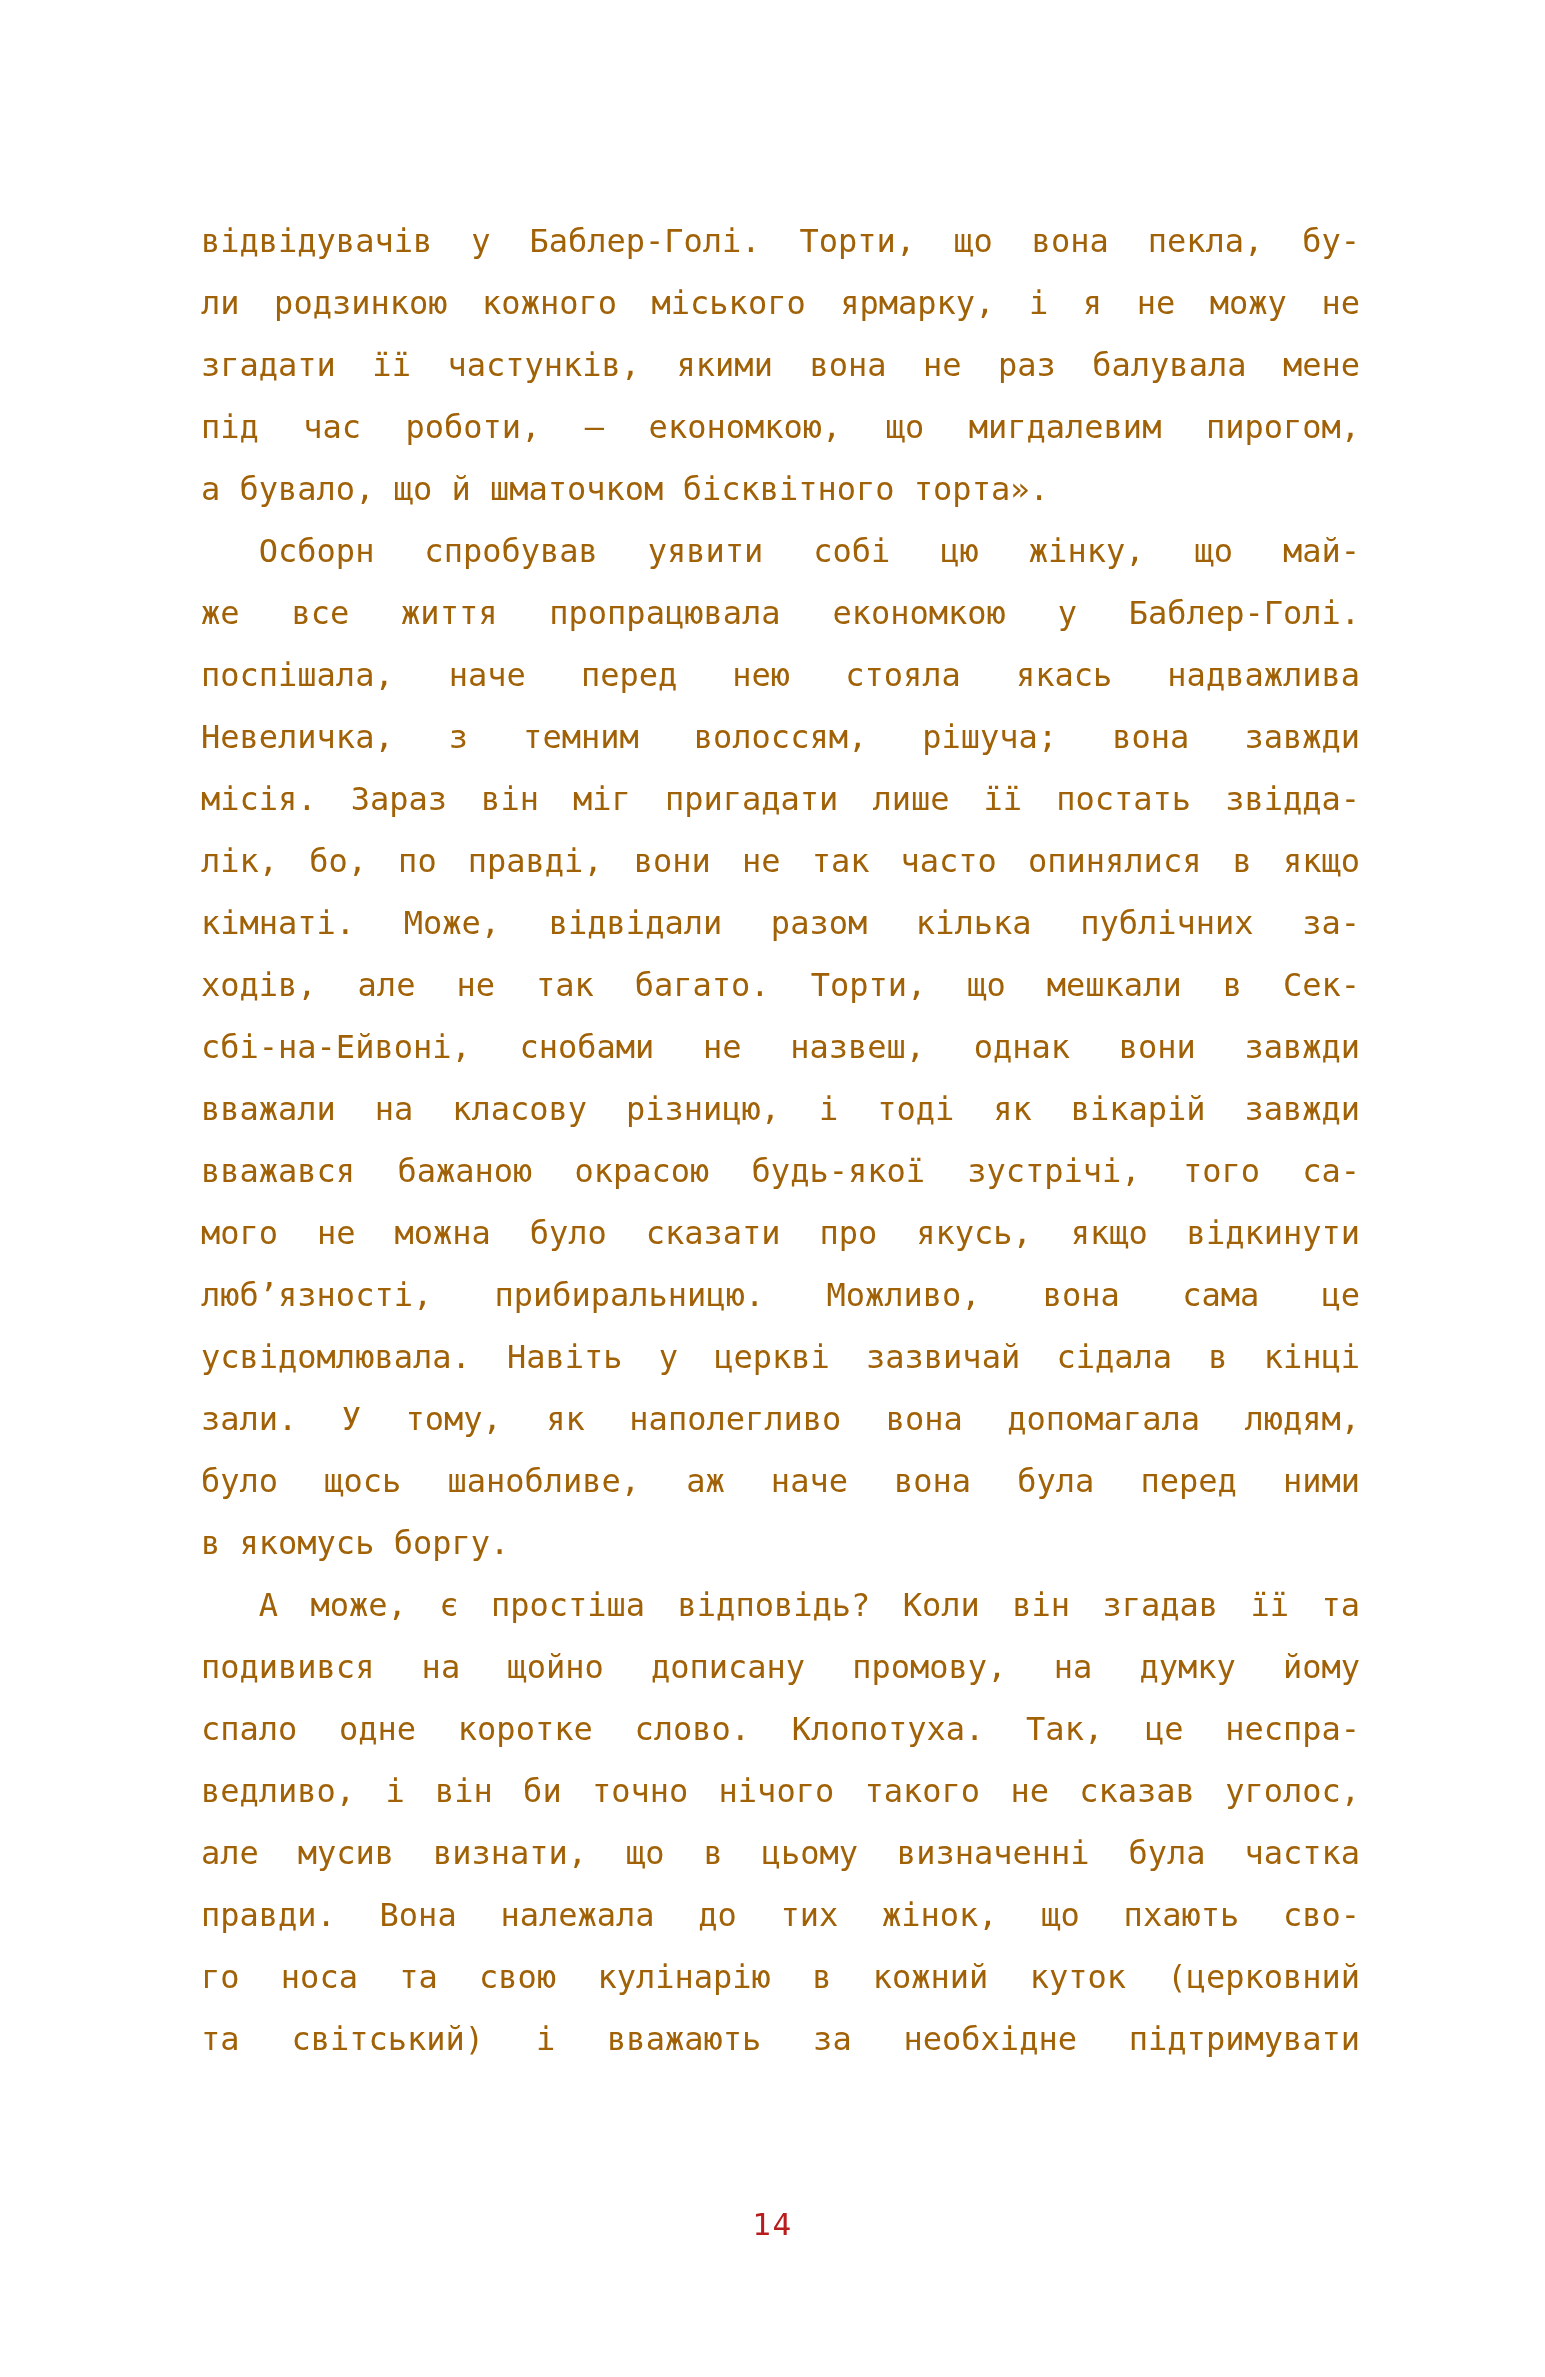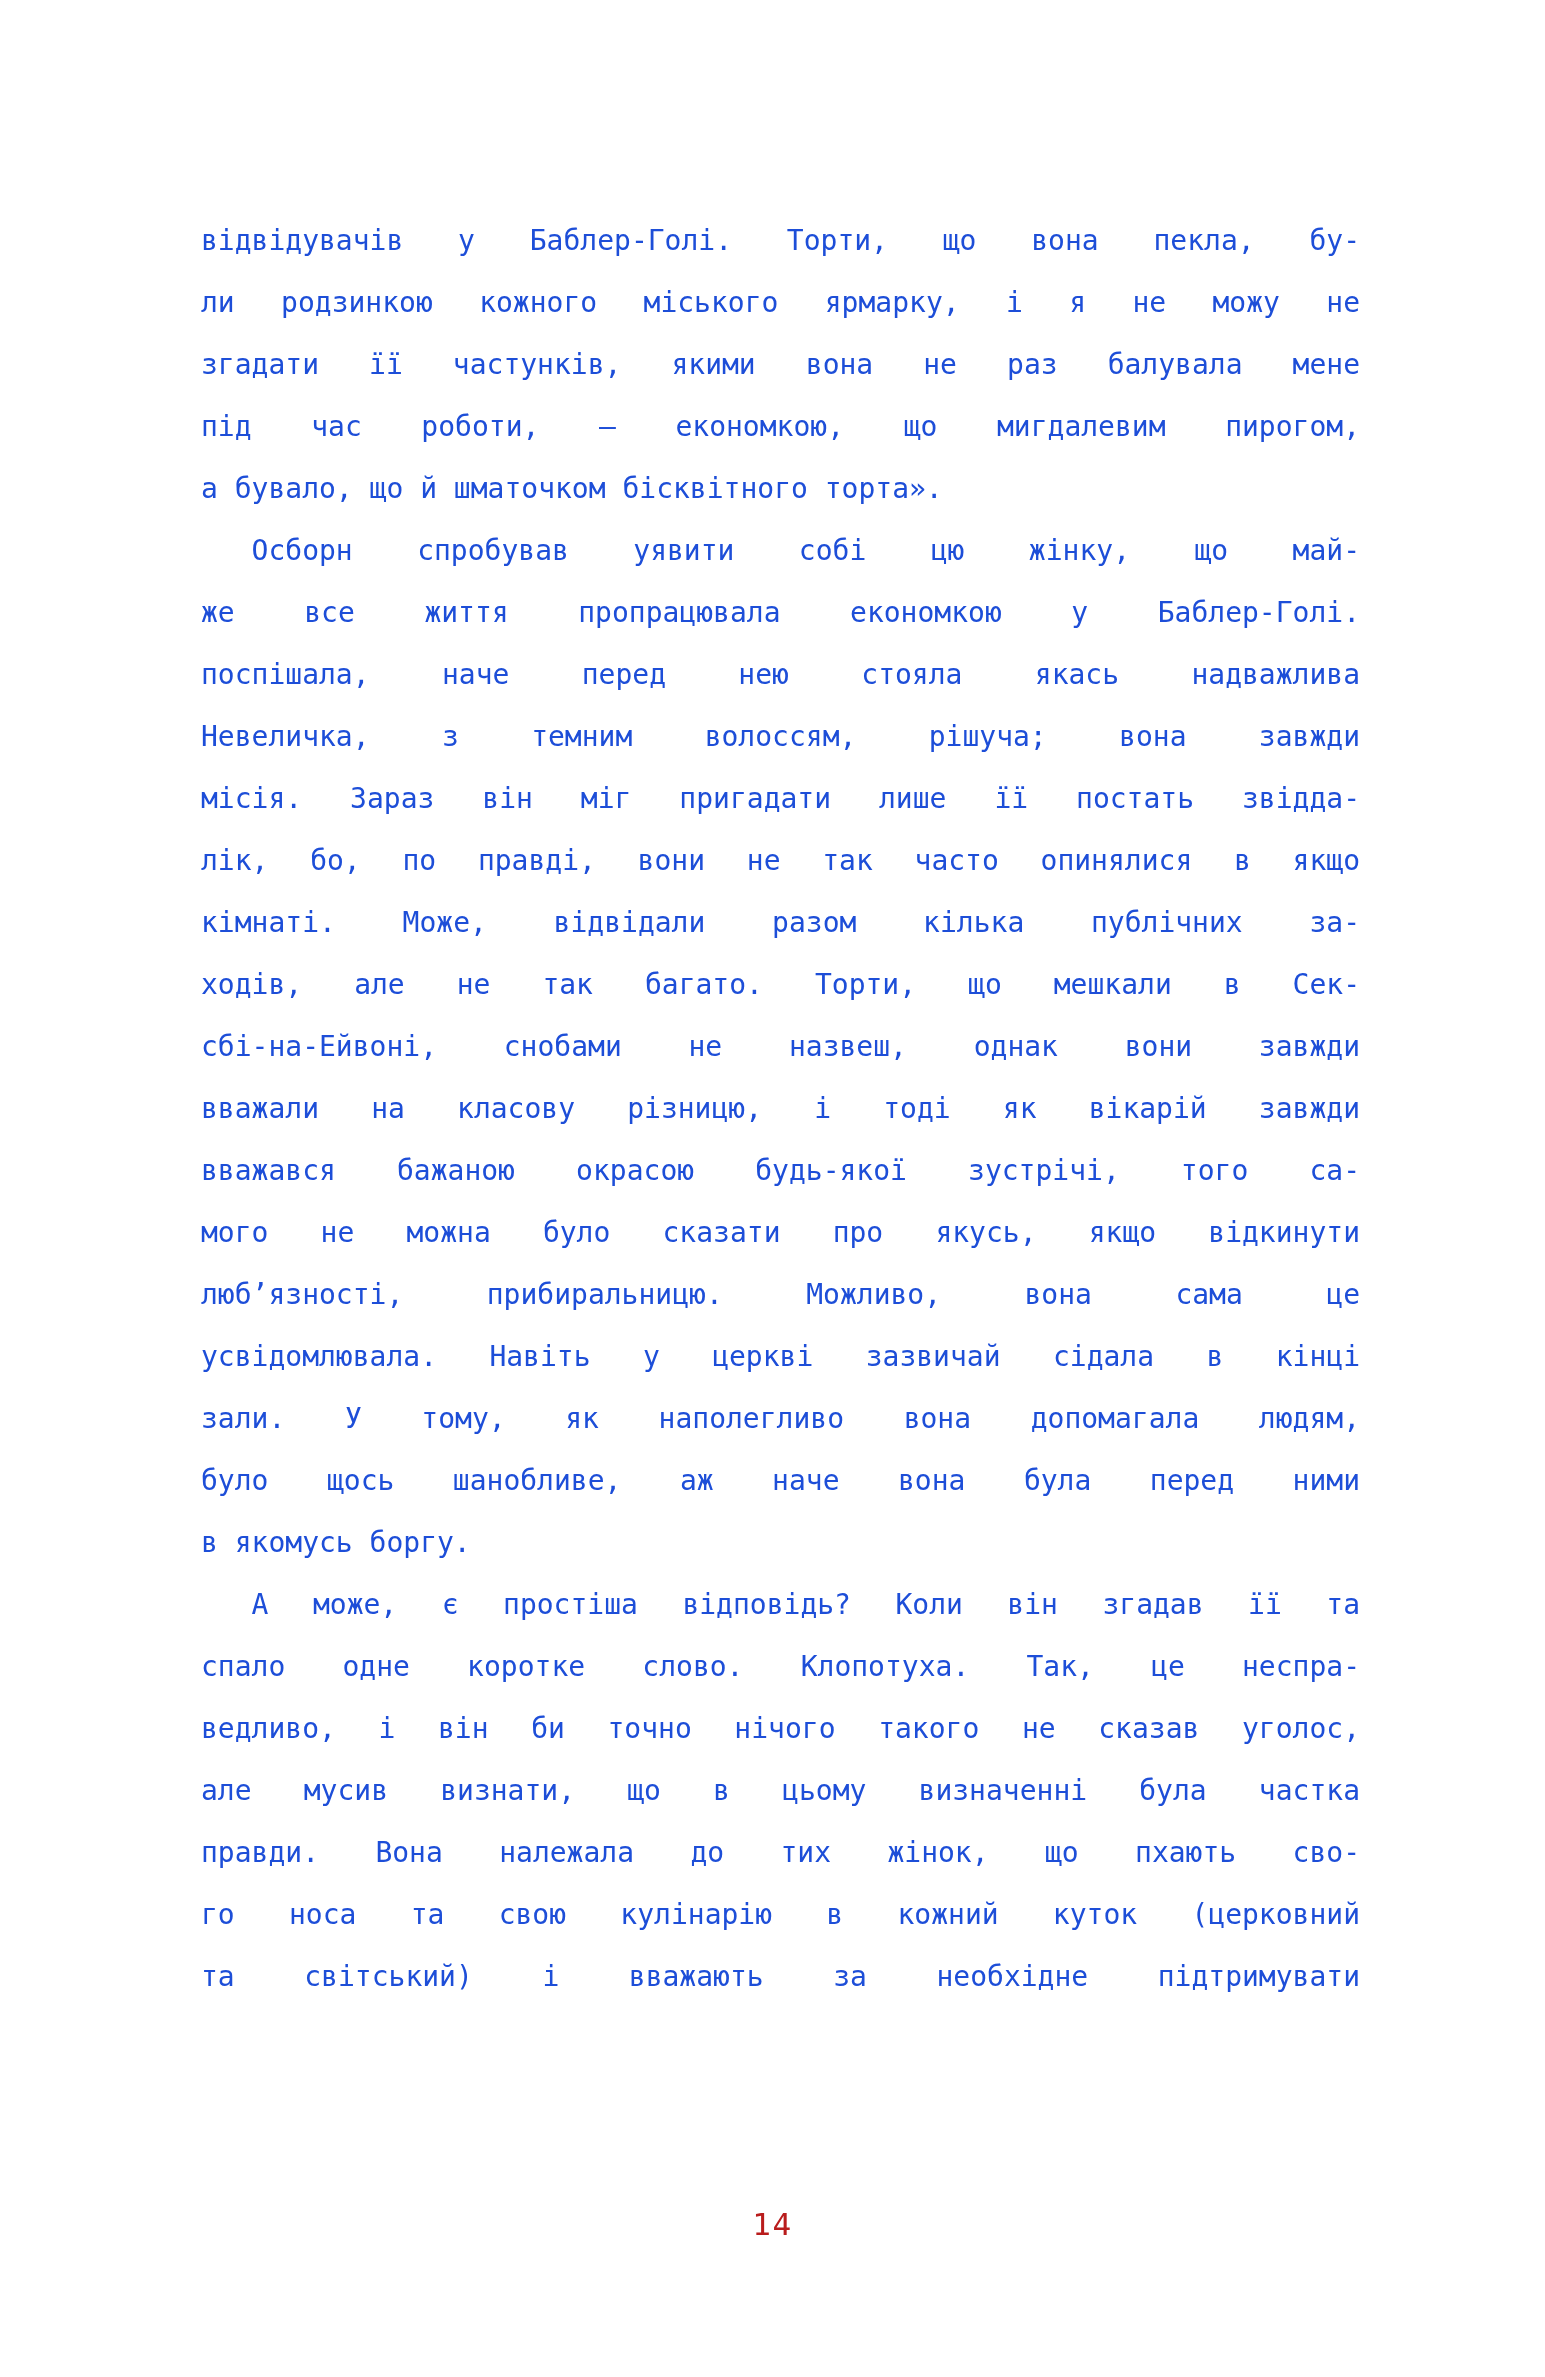--- a/index.html
+++ b/index.html
@@ -16,28 +16,28 @@
     font-family: "DejaVu Sans Mono", "Liberation Mono", monospace;
     color: #121212;
   }
   .textblock {
     position: absolute;
     left: 201px;
     top: 210px;
     width: 1159px;
   }
   .line {
-    font-size: 28px;
+    font-size: 32px;
     line-height: 62px;
     height: 62px;
     text-align: justify;
     text-align-last: justify;
     white-space: normal;
     word-spacing: normal;
-    color: #1d4ed8;
+    color: #a16207;
   }
   .line.indent {
     text-indent: 3ch;
   }
   .line.endline {
     text-align: left;
     text-align-last: left;
   }
   .folio {
     position: absolute;
@@ -72,20 +72,21 @@
       <div class="line">сбі-на-Ейвоні, снобами не назвеш, однак вони завжди</div>
       <div class="line">вважали на класову різницю, і тоді як вікарій завжди</div>
       <div class="line">вважався бажаною окрасою будь-якої зустрічі, того са-</div>
       <div class="line">мого не можна було сказати про якусь, якщо відкинути</div>
       <div class="line">люб’язності, прибиральницю. Можливо, вона сама це</div>
       <div class="line">усвідомлювала. Навіть у церкві зазвичай сідала в кінці</div>
       <div class="line">зали. У тому, як наполегливо вона допомагала людям,</div>
       <div class="line">було щось шанобливе, аж наче вона була перед ними</div>
       <div class="line endline">в якомусь боргу.</div>
       <div class="line indent">А може, є простіша відповідь? Коли він згадав її та</div>
+      <div class="line">подивився на щойно дописану промову, на думку йому</div>
       <div class="line">спало одне коротке слово. Клопотуха. Так, це неспра-</div>
       <div class="line">ведливо, і він би точно нічого такого не сказав уголос,</div>
       <div class="line">але мусив визнати, що в цьому визначенні була частка</div>
       <div class="line">правди. Вона належала до тих жінок, що пхають сво-</div>
       <div class="line">го носа та свою кулінарію в кожний куток (церковний</div>
       <div class="line">та світський) і вважають за необхідне підтримувати</div>
     </div>
   <div class="folio">14</div>
 </div>
 

